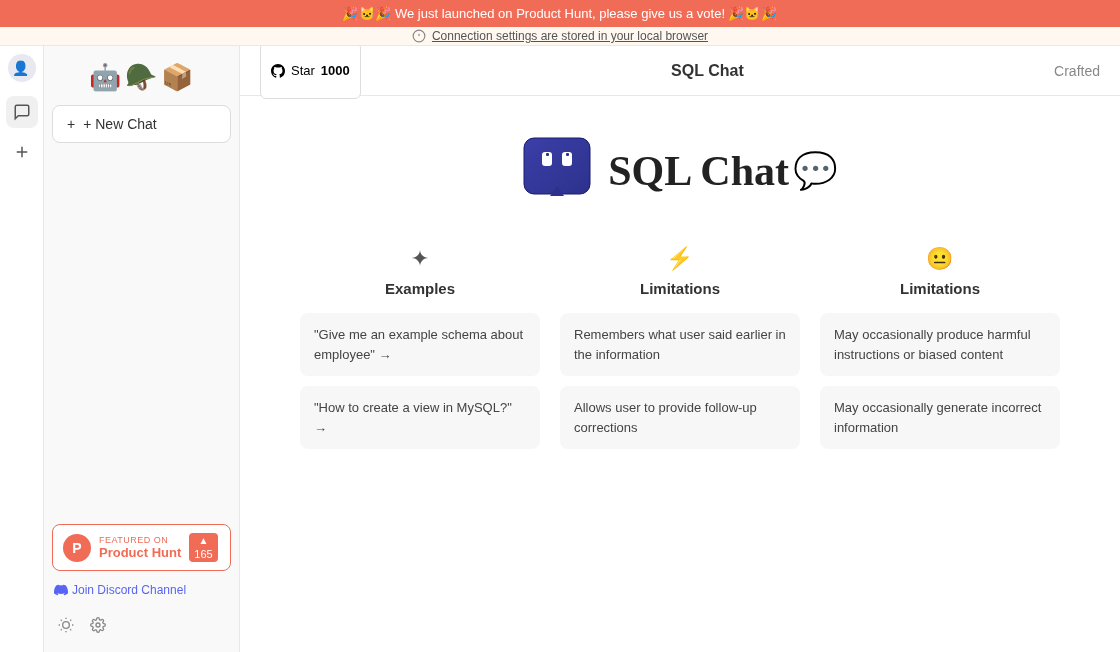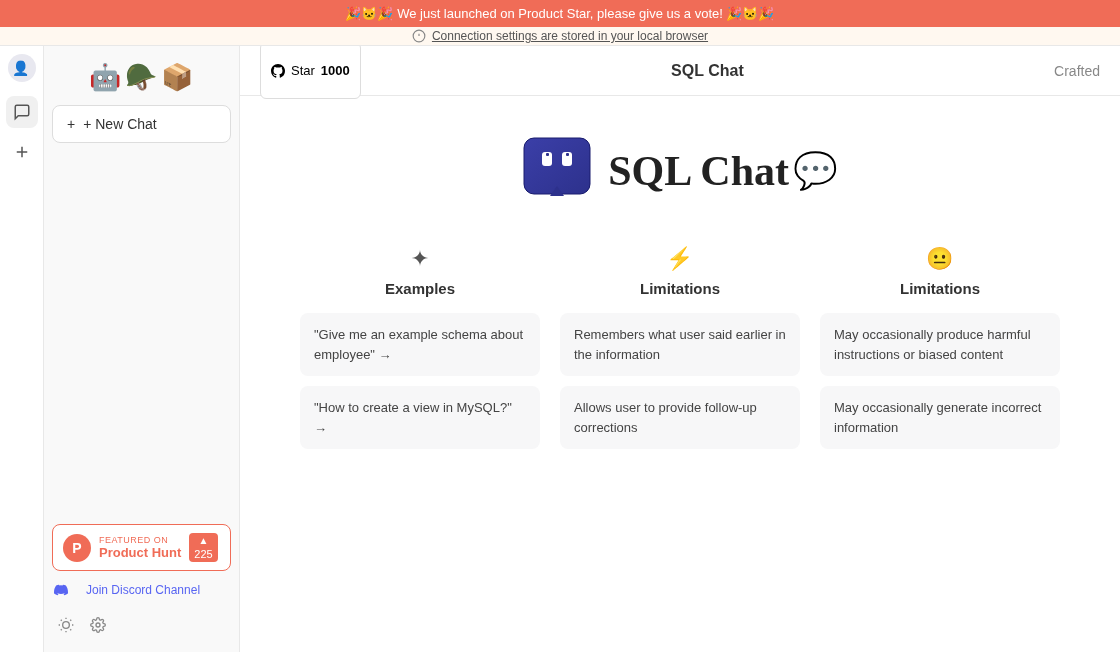--- a/index.html
+++ b/index.html
@@ -24,21 +24,21 @@
     .sidebar-bottom { margin-top: auto; display: flex; flex-direction: column; gap: 8px; padding-top: 8px; }
 
     
     .ph-badge { border: 1.5px solid #f06c57; border-radius: 8px; padding: 8px 10px; display: flex; align-items: center; gap: 8px; cursor: pointer; background: white; }
     .ph-logo { width: 28px; height: 28px; background: #f06c57; border-radius: 50%; display: flex; align-items: center; justify-content: center; color: white; font-size: 14px; font-weight: bold; flex-shrink: 0; }
     .ph-text { display: flex; flex-direction: column; }
     .ph-featured { font-size: 9px; color: #f06c57; text-transform: uppercase; letter-spacing: 0.5px; }
     .ph-name { font-size: 13px; font-weight: bold; color: #f06c57; }
     .ph-count { background: #f06c57; color: white; font-size: 11px; padding: 2px 5px; border-radius: 4px; display: flex; align-items: center; gap: 2px; flex-direction: column; align-items: center; }
 
-    .discord-link { display: flex; align-items: center; gap: 18px; font-size: 12px; color: #5865F2; cursor: pointer; padding: 4px 2px; }
+    .discord-link { display: flex; align-items: center; gap: 4px; font-size: 12px; color: #5865F2; cursor: pointer; padding: 4px 2px; }
 
     .sidebar-settings { display: flex; gap: 8px; padding: 4px 2px; }
     .settings-btn { border: none; background: transparent; cursor: pointer; color: #888; font-size: 14px; padding: 4px; border-radius: 4px; }
 
     
     .main-content { flex: 1; display: flex; flex-direction: column; background: white; }
 
     
     .main-header { display: flex; align-items: center; padding: 10px 20px; border-bottom: 1px solid #e8e8e8; height: 50px; }
     .github-star { display: flex; align-items: center; gap: 6px; border: 1px solid #ddd; border-radius: 6px; padding: 20px 10px; font-size: 13px; cursor: pointer; background: white; }
@@ -64,21 +64,21 @@
     .chat-send-btn { width: 38px; height: 38px; background: #3b5bdb; border: none; border-radius: 8px; cursor: pointer; display: flex; align-items: center; justify-content: center; color: white; font-size: 16px; }
 
     
     .sidebar-logos { display: flex; align-items: center; justify-content: center; padding: 8px 4px 4px; }
     .logo-row { display: flex; gap: 4px; align-items: center; }
   </style>
 </head>
 <body>
 
 <div class="banner-top">
-  <span>🎉🐱🎉 We just launched on Product Star, please give us a vote! 🎉🐱🎉</span>
+  <span>🎉🐱🎉 We just launched on Product Hunt, please give us a vote! 🎉🐱🎉</span>
 </div>
 <div class="banner-info">
   <svg viewBox="0 0 24 24" fill="none" stroke="#888" stroke-width="2">
     <circle cx="12" cy="12" r="10"></circle>
       <line x1="12" y1="8" x2="12" y2="12"></line>
       <line x1="12" y1="16" x2="12.01" y2="16"></line>
   </svg>
   <span>Connection settings are stored in your local browser</span>
 </div>
 
@@ -120,21 +120,21 @@
     <div class="sidebar-bottom">
 
       <div class="ph-badge">
         <div class="ph-logo">P</div>
         <div class="ph-text">
           <span class="ph-featured">FEATURED ON</span>
           <span class="ph-name">Product Hunt</span>
         </div>
         <div class="ph-count">
           <span style="font-size:10px;color:white;">▲</span>
-          <span>225</span>
+          <span>165</span>
         </div>
       </div>
 
       <div class="discord-link">
         <svg width="14" height="14" viewBox="0 0 24 24" fill="#5865F2">
             <path d="M20.317 4.37a19.791 19.791 0 0 0-4.885-1.515.074.074 0 0 0-.079.037c-.21.375-.444.864-.608 1.25a18.27 18.27 0 0 0-5.487 0 12.64 12.64 0 0 0-.617-1.25.077.077 0 0 0-.079-.037A19.736 19.736 0 0 0 3.677 4.37a.07.07 0 0 0-.032.027C.533 9.046-.32 13.58.099 18.057.1 18.08.113 18.1.131 18.11a19.9 19.9 0 0 0 5.993 3.03.078.078 0 0 0 .084-.028 14.09 14.09 0 0 0 1.226-1.994.076.076 0 0 0-.041-.106 13.107 13.107 0 0 1-1.872-.892.077.077 0 0 1-.008-.128 10.2 10.2 0 0 0 .372-.292.074.074 0 0 1 .077-.01c3.928 1.793 8.18 1.793 12.062 0a.074.074 0 0 1 .078.01c.12.098.246.198.373.292a.077.077 0 0 1-.006.127 12.299 12.299 0 0 1-1.873.892.077.077 0 0 0-.041.107c.36.698.772 1.362 1.225 1.993a.076.076 0 0 0 .084.028 19.839 19.839 0 0 0 6.002-3.03.077.077 0 0 0 .032-.027c.5-5.177-.838-9.674-3.549-13.66a.061.061 0 0 0-.031-.03z"></path>
           </svg>
         <span>Join Discord Channel</span>
       </div>
 

